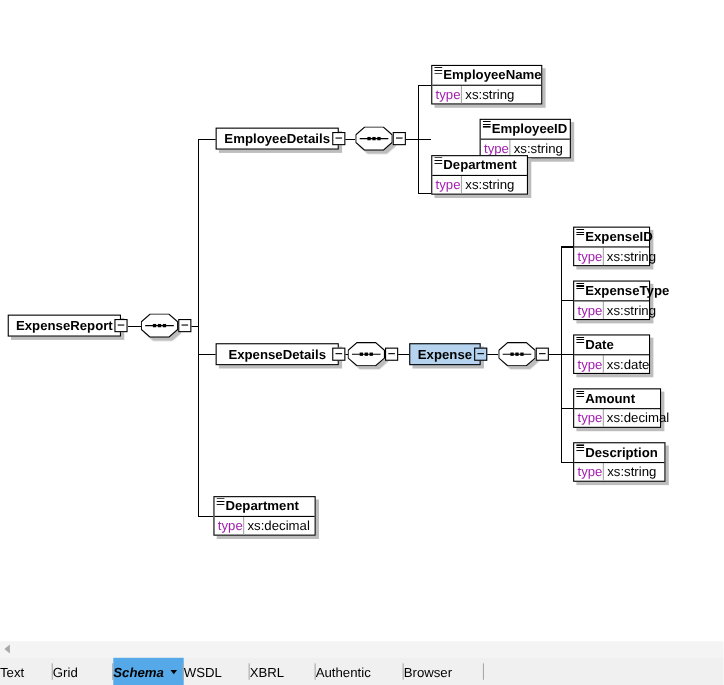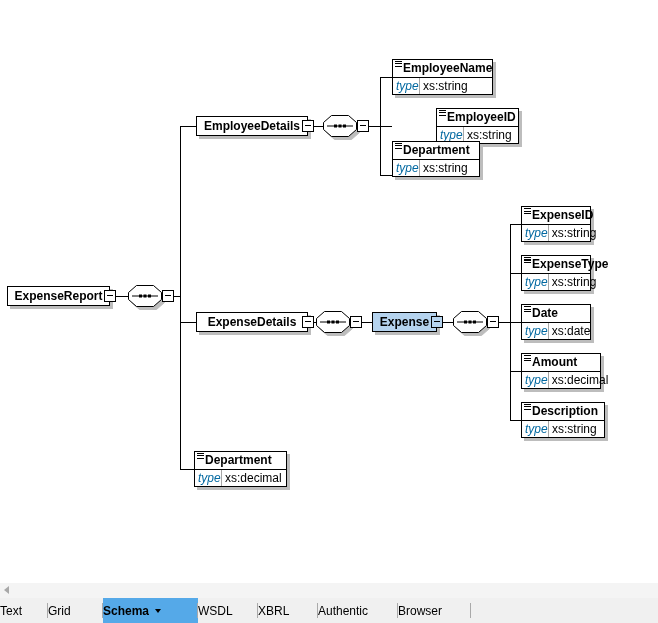--- a/index.html
+++ b/index.html
@@ -12,22 +12,22 @@
   .pbox{position:absolute;height:20px;box-sizing:border-box;border:1px solid #000;background:#fff;
         box-shadow:3px 3px 0 #bdbdbd;display:flex;align-items:center;justify-content:center;
         font-size:12px;font-weight:bold;white-space:nowrap;z-index:2;}
   .pbox.sel{background:#b5d3ee;}
   
   .leaf{position:absolute;box-sizing:border-box;border:1px solid #000;background:#fff;
         box-shadow:3px 3px 0 #bdbdbd;font-size:12px;z-index:2;}
   .leaf .title{position:relative;height:17px;line-height:17px;font-weight:bold;
         padding-left:10px;border-bottom:1px solid #000;white-space:nowrap;}
   .leaf .typerow{display:flex;height:16px;line-height:16px;white-space:nowrap;}
-  .leaf .tkey{width:27px;box-sizing:border-box;padding-left:3px;color:#0369a1;
-        border-right:1px solid #a6a6a6;font-style:italic;}
+  .leaf .tkey{width:27px;box-sizing:border-box;padding-left:3px;color:#a21caf;
+        border-right:1px solid #a6a6a6;}
   .leaf .tval{padding-left:3px;color:#000;}
   .anno{position:absolute;left:2px;top:1px;width:7px;height:6px;
         background:repeating-linear-gradient(to bottom,#000 0 1px,transparent 1px 2.5px);}
   
   .toggle{position:absolute;width:12px;height:12px;box-sizing:border-box;border:1px solid #000;
         background:#fff;z-index:3;}
   .toggle::after{content:"";position:absolute;left:2px;right:2px;top:4px;height:1px;background:#000;}
   .toggle.sel{background:#b5d3ee;}
   
   .seq{position:absolute;width:34px;height:22px;z-index:2;}
@@ -204,21 +204,21 @@
     <div class="scroll-left"></div>
   </div>
 
   <div id="tabbar">
     <div class="tab" style="width:48px;">
       <span>Text</span>
     </div>
     <div class="tab" style="width:55px;">
       <span>Grid</span>
     </div>
-    <div class="tab sel" style="width:95px;">
+    <div class="tab sel" style="width:64px;font-style:italic;">
       <span>Schema</span>
       <span class="caret"></span>
     </div>
     <div class="tab" style="width:60px;">
       <span>WSDL</span>
     </div>
     <div class="tab" style="width:60px;">
       <span>XBRL</span>
     </div>
     <div class="tab" style="width:80px;">

